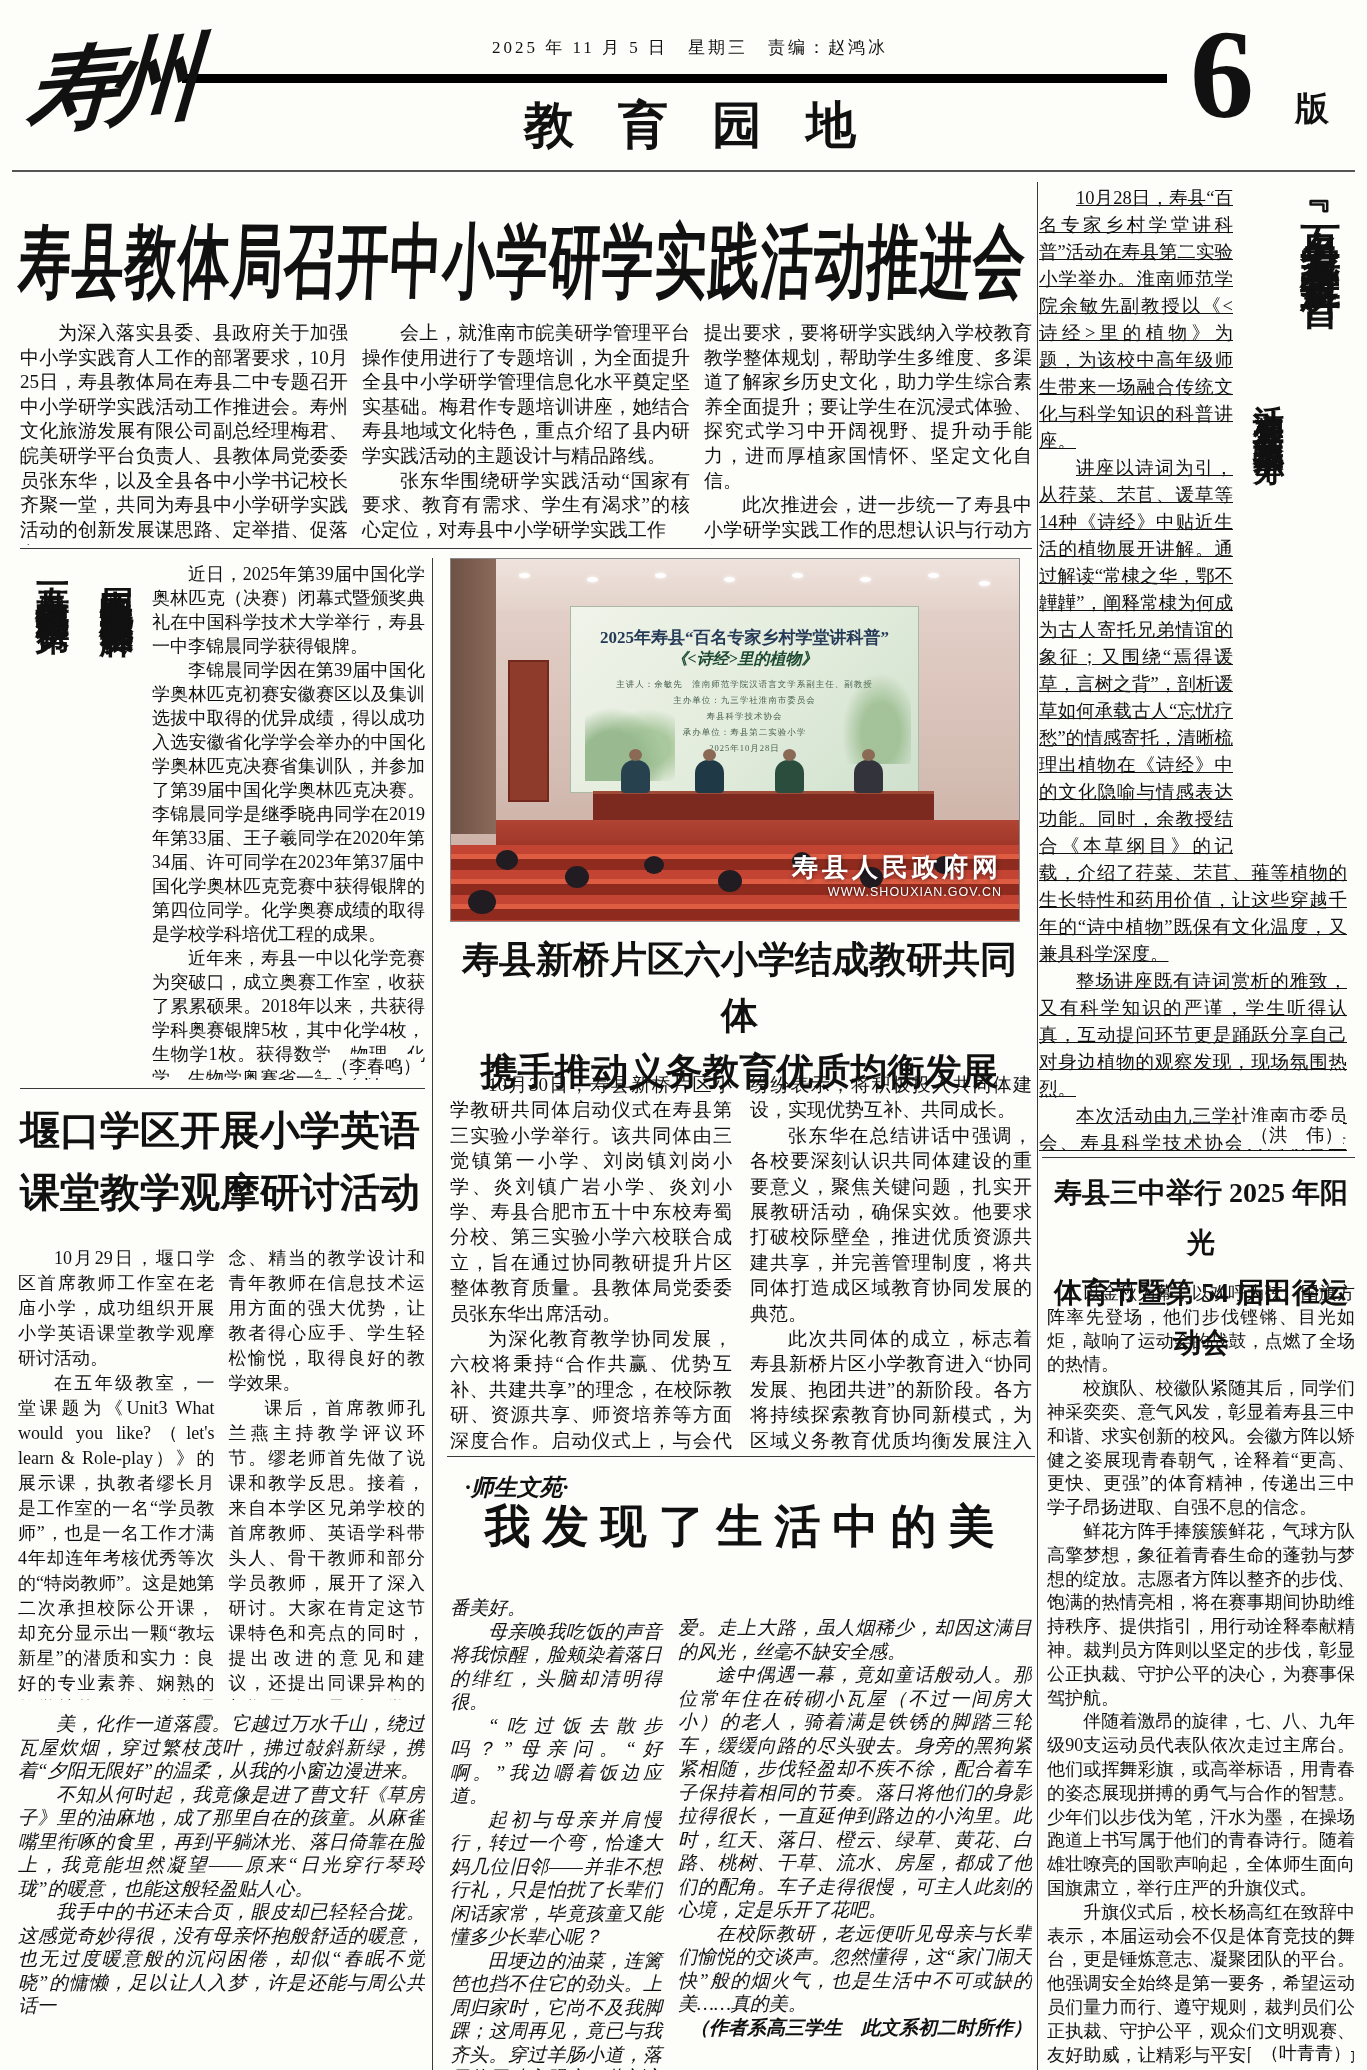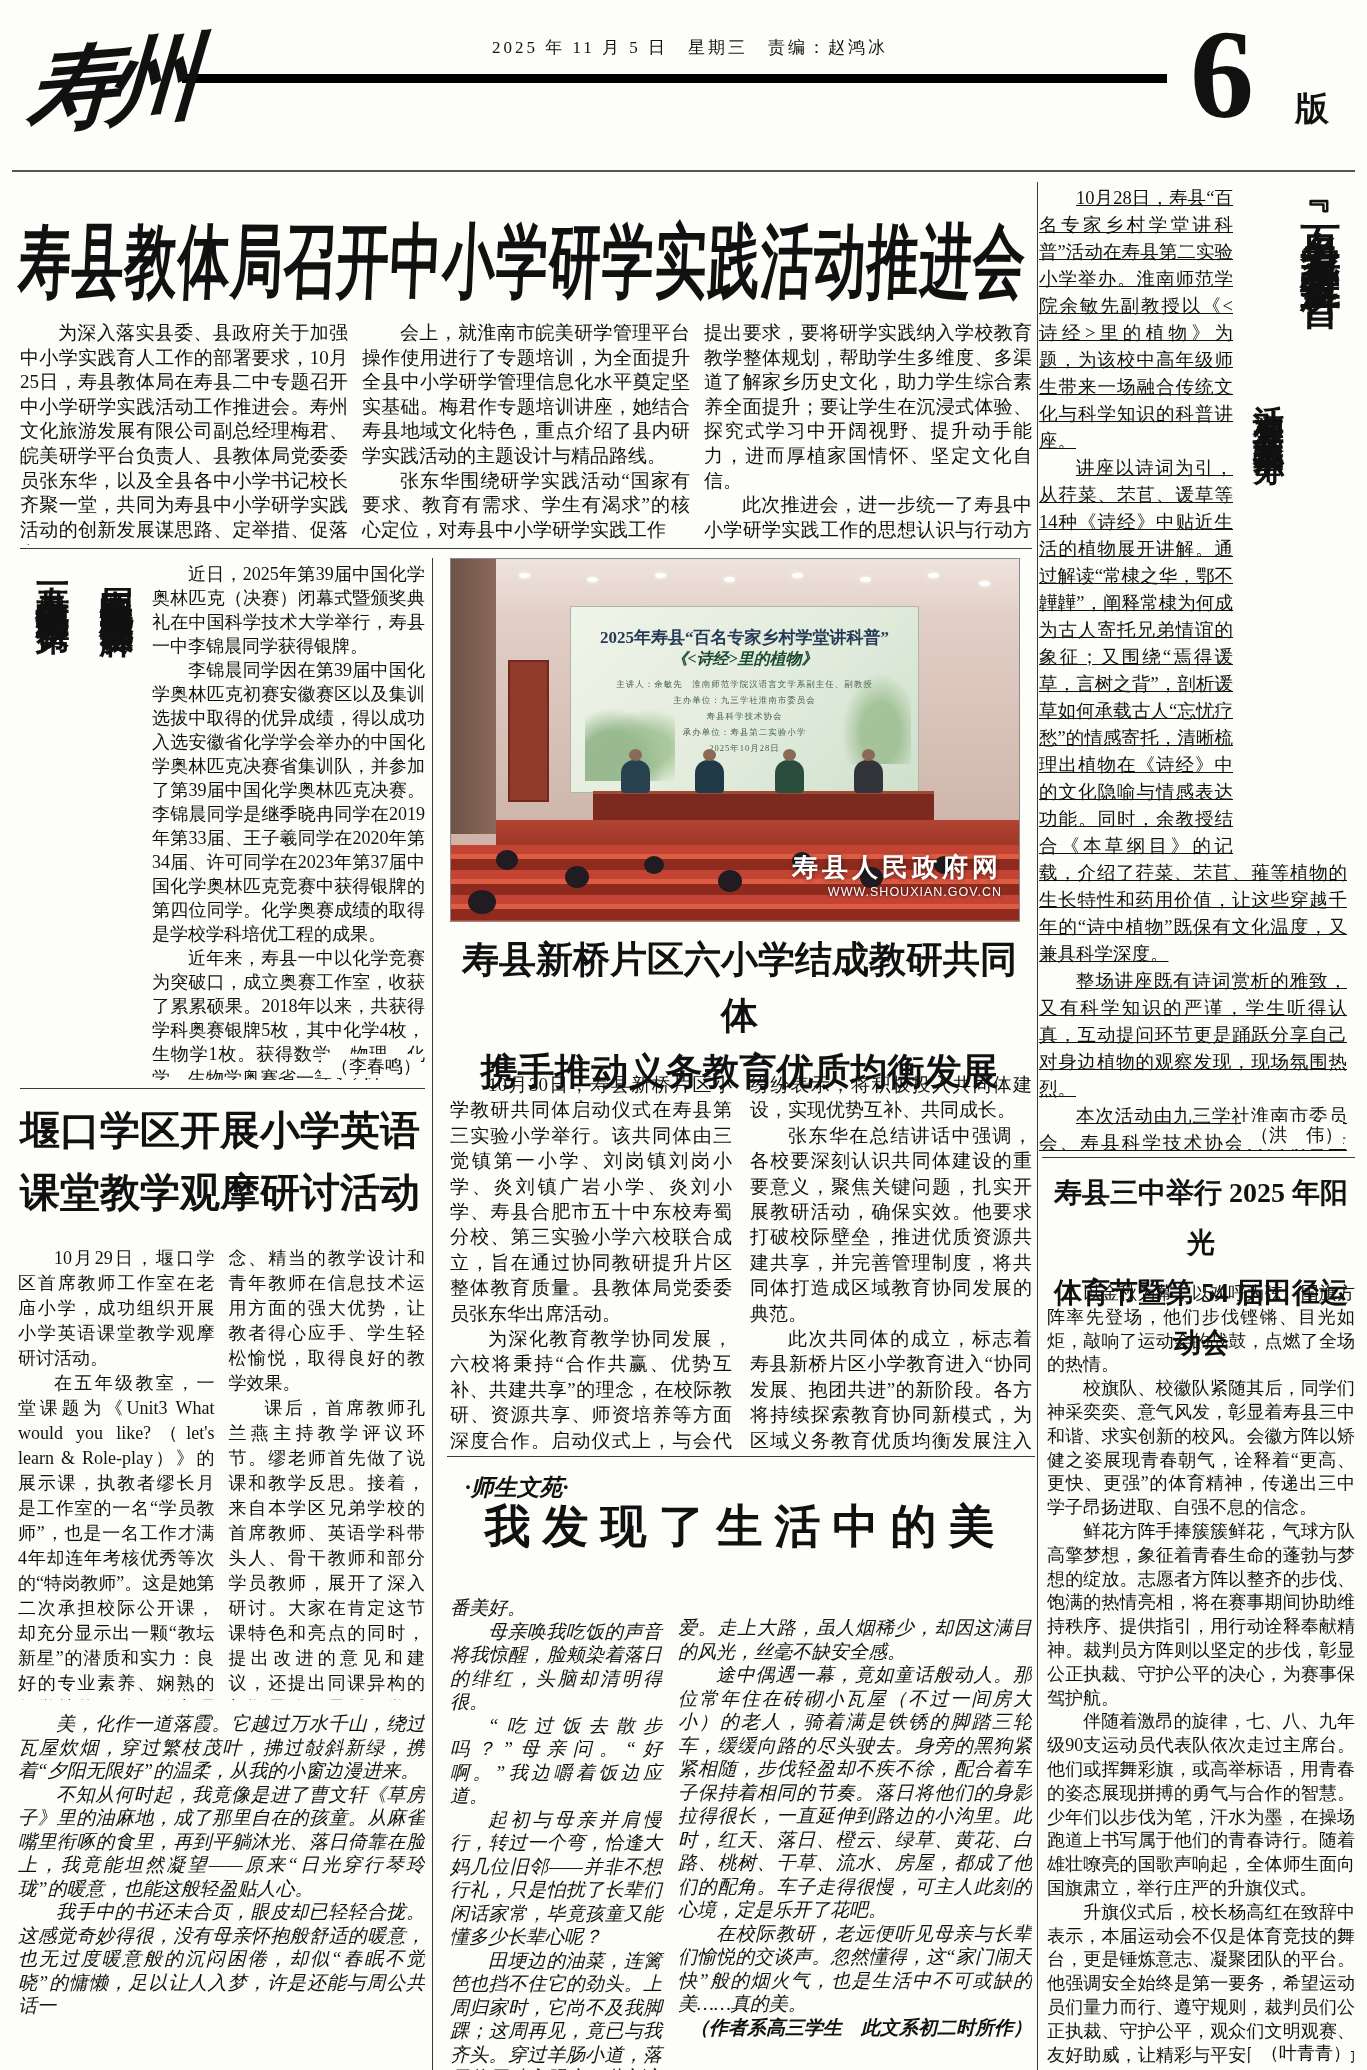--- a/index.html
+++ b/index.html
@@ -118,20 +118,21 @@
            overflow:hidden;text-align:justify;position:absolute;}
 </style>
 </head>
 <body>
 
 <div class="page">
 
   <div class="masthead">寿州</div>
   <div class="dateline">2025 年 11 月 5 日　星期三　责编：赵鸿冰</div>
   <div class="header-bar"></div>
+  <div class="section-title">教育园地</div>
   <div class="page-num">6</div>
   <div class="page-label">版</div>
   <div class="rule rule-top"></div>
 
   <div class="lead-headline hl-sans">寿县教体局召开中小学研学实践活动推进会</div>
   <div class="lead-body body-txt">
     <div class="col">
         <p>为深入落实县委、县政府关于加强中小学实践育人工作的部署要求，10月25日，寿县教体局在寿县二中专题召开中小学研学实践活动工作推进会。寿州文化旅游发展有限公司副总经理梅君、皖美研学平台负责人、县教体局党委委员张东华，以及全县各中小学书记校长齐聚一堂，共同为寿县中小学研学实践活动的创新发展谋思路、定举措、促落实。</p>
       </div>
     <div class="col">

